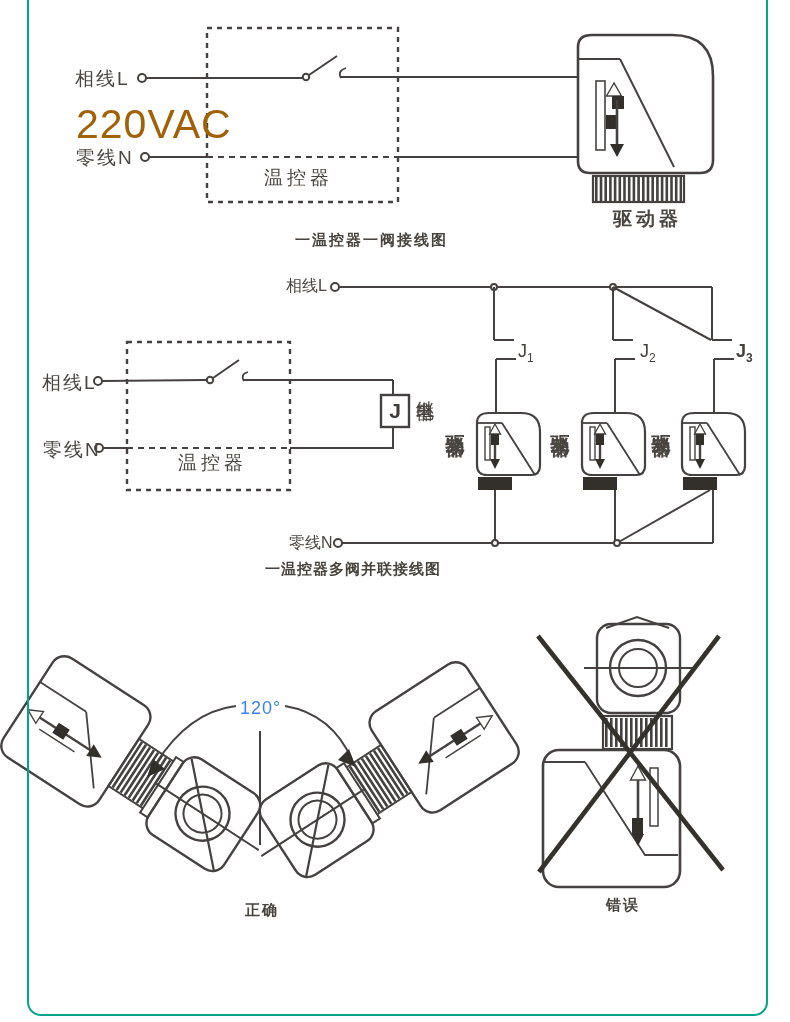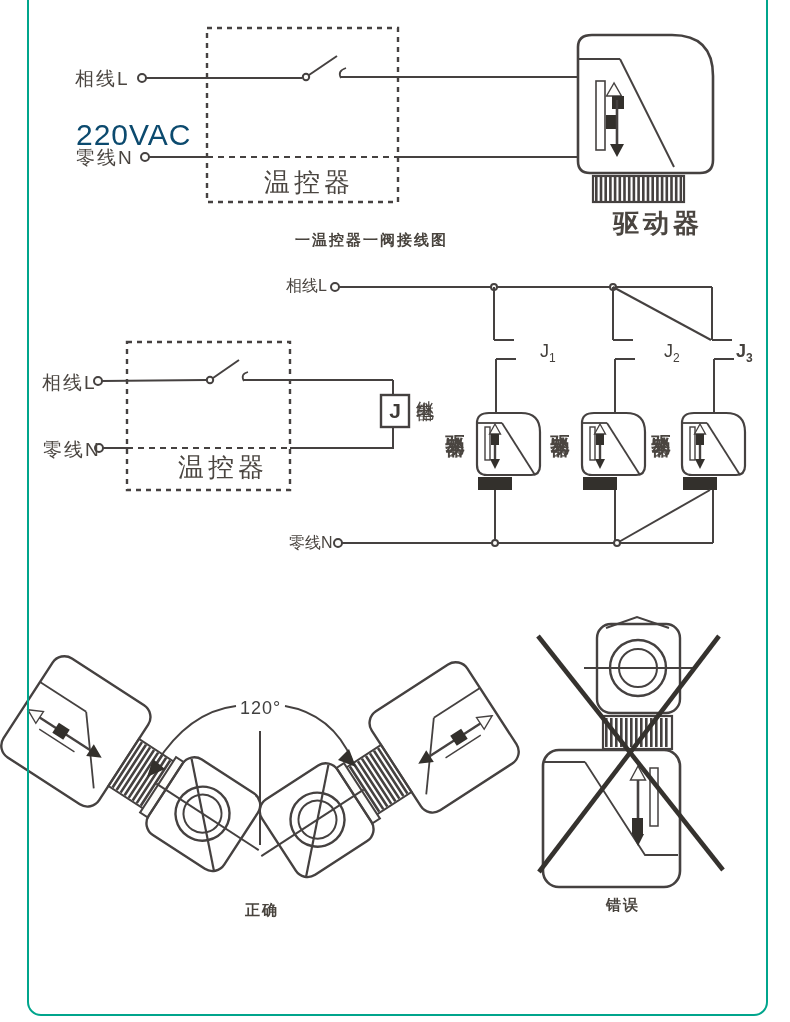--- a/index.html
+++ b/index.html
@@ -4,30 +4,30 @@
 <style>
   html,body{margin:0;padding:0;background:#ffffff;}
   #page{position:relative;width:790px;height:1022px;background:#ffffff;overflow:hidden;
         font-family:"Liberation Sans","DejaVu Sans",sans-serif;color:#474340;}
   #frame{position:absolute;left:27px;top:-16px;width:737px;height:1028px;
          border:2.5px solid #00a58c;border-radius:0 0 14px 14px;pointer-events:none;}
   svg{position:absolute;left:0;top:0;}
   .lab{position:absolute;white-space:nowrap;color:#4a4540;}
   .s16{font-size:16px;}
   .s19{font-size:19px;letter-spacing:2px;}
-  .s30{font-size:30px;letter-spacing:1px;color:#0c4a6e;margin-top:17px;}
+  .s30{font-size:41px;letter-spacing:1px;color:#a16207;}
   .cap{font-size:15px;font-weight:bold;letter-spacing:2px;color:#48433d;}
-  .boxlab{font-size:26px;letter-spacing:4px;}
+  .boxlab{font-size:19px;letter-spacing:4px;}
   .vlab{writing-mode:vertical-rl;text-orientation:upright;font-size:18px;
         letter-spacing:2px;line-height:22px;}
   .vbold{font-weight:bold;font-size:19px;}
   .jsym{font-size:21px;font-weight:bold;color:#3e3a36;}
   .contact{font-size:18px;color:#45413d;}
   .contact sub{font-size:12px;}
-  .ang{font-size:18px;color:#404040;letter-spacing:1px;}
+  .ang{font-size:18px;color:#3b82f6;letter-spacing:1px;}
 </style>
 </head>
 <body>
 
 <div id="page">
 
   <svg width="790" height="1022" viewBox="0 0 790 1022" fill="none" stroke="#454140" stroke-width="2">
 
     <defs>
 
@@ -196,28 +196,29 @@
   <div class="lab boxlab" style="left:613px;top:206px;font-weight:bold;">驱动器</div>
   <div class="lab cap" style="left:295px;top:231px;">一温控器一阀接线图</div>
 
   <div class="lab s16" style="left:286px;top:276px;">相线L</div>
   <div class="lab s19" style="left:42px;top:370px;">相线L</div>
   <div class="lab s19" style="left:43px;top:437px;">零线N</div>
   <div class="lab boxlab" style="left:178px;top:450px;">温控器</div>
   <div class="lab jsym" style="left:381px;top:399px;width:28px;text-align:center;">J</div>
   <div class="lab vlab" style="left:414px;top:386px;height:66px;">继电器</div>
 
-  <div class="lab contact" style="left:540px;top:341px;"><span>J</span><sub>1</sub></div>
-  <div class="lab contact" style="left:664px;top:341px;"><span>J</span><sub>2</sub></div>
+  <div class="lab contact" style="left:518px;top:341px;"><span>J</span><sub>1</sub></div>
+  <div class="lab contact" style="left:640px;top:341px;"><span>J</span><sub>2</sub></div>
   <div class="lab contact" style="left:736px;top:341px;font-weight:bold;"><span>J</span><sub>3</sub></div>
 
   <div class="lab vlab vbold" style="left:444px;top:420px;height:70px;">驱动器</div>
   <div class="lab vlab vbold" style="left:549px;top:420px;height:70px;">驱动器</div>
   <div class="lab vlab vbold" style="left:650px;top:420px;height:70px;">驱动器</div>
 
   <div class="lab s16" style="left:289px;top:533px;">零线N</div>
+  <div class="lab cap" style="left:265px;top:560px;letter-spacing:1px;">一温控器多阀并联接线图</div>
 
   <div class="lab ang" style="left:238px;top:698px;background:#ffffff;padding:0 2px;">120°</div>
   <div class="lab cap" style="left:245px;top:901px;">正确</div>
   <div class="lab cap" style="left:606px;top:896px;text-align:right;">错误</div>
 
   <div id="frame"></div>
 </div>
 
 </body></html>

